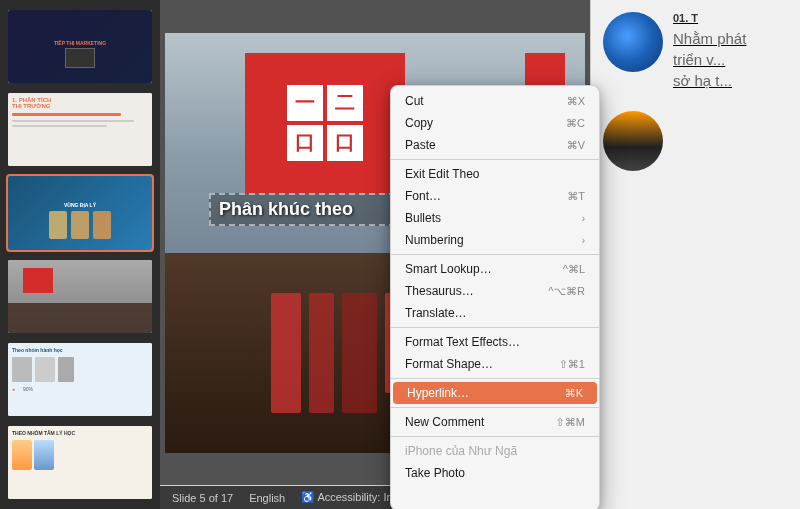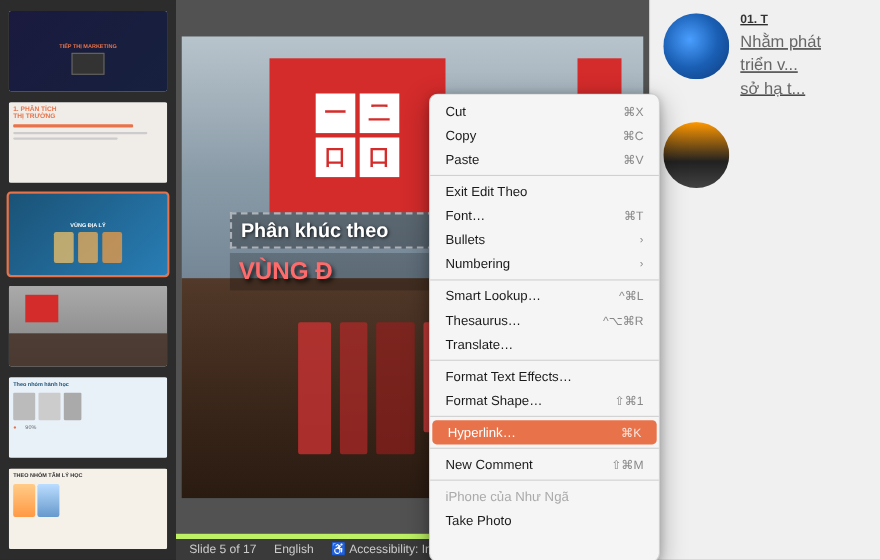--- a/index.html
+++ b/index.html
@@ -191,21 +191,21 @@
     
     .status-bar {
       height: 24px;
       background: #3a3a3a;
       display: flex;
       align-items: center;
       padding: 0 12px;
       color: #ccc;
       font-size: 11px;
       gap: 16px;
-      border-top: 5px solid #bef264;
+      border-top: 1px solid #bef264;
     }
 
     .status-right {
       margin-left: auto;
       display: flex;
       gap: 12px;
     }
 
     
     .right-panel {
@@ -535,21 +535,20 @@
               <div style="display:flex;gap:4px;margin-left:16px;">
                 <div style="width:14px;height:70px;background:rgba(50,30,20,0.9);border-radius:2px;"></div>
                 <div style="width:12px;height:65px;background:rgba(40,25,15,0.9);border-radius:2px;"></div>
                 <div style="width:16px;height:75px;background:rgba(30,20,10,0.9);border-radius:2px;"></div>
               </div>
             </div>
           </div>
 
           <div class="slide-text-overlay">
             <div class="slide-heading">Phân khúc theo</div>
-            <div class="slide-subheading">VÙNG Đ</div>
           </div>
         </div>
       </div>
     </div>
 
     <div class="status-bar">
       <span>Slide 5 of 17</span>
       <span>English</span>
       <span>
         <span>♿</span>

